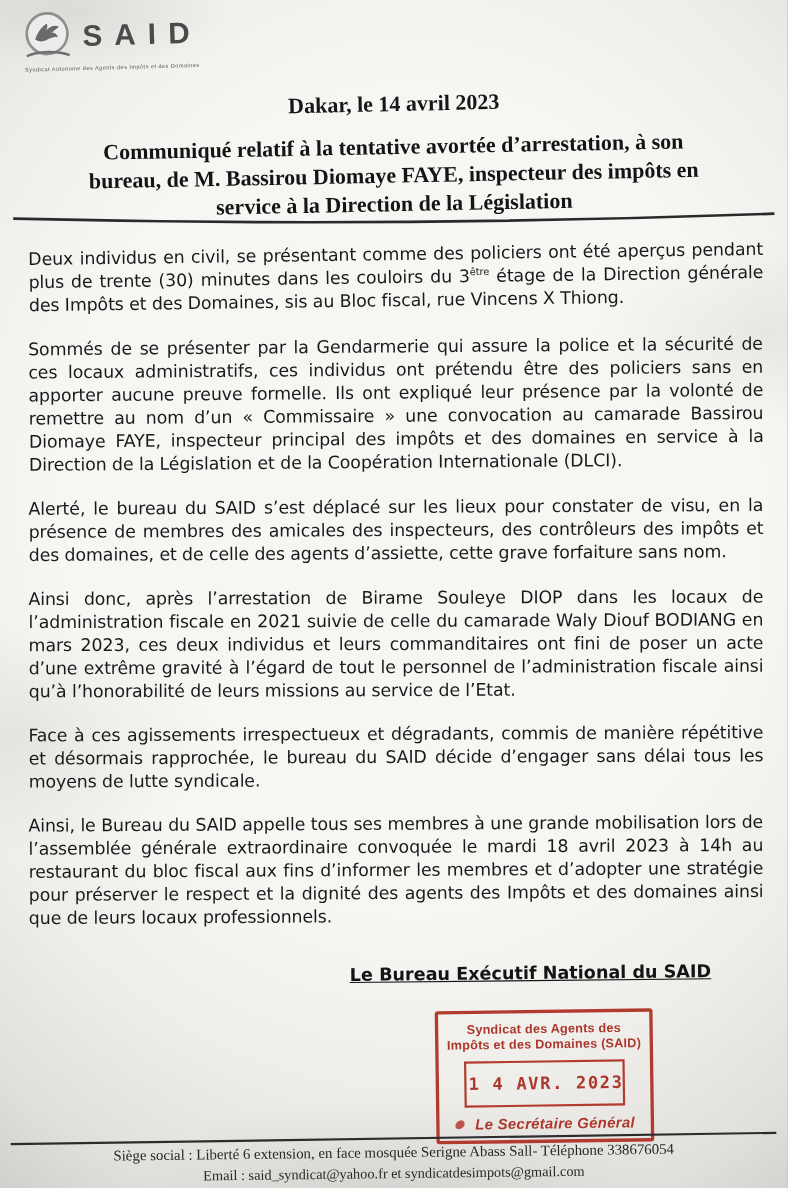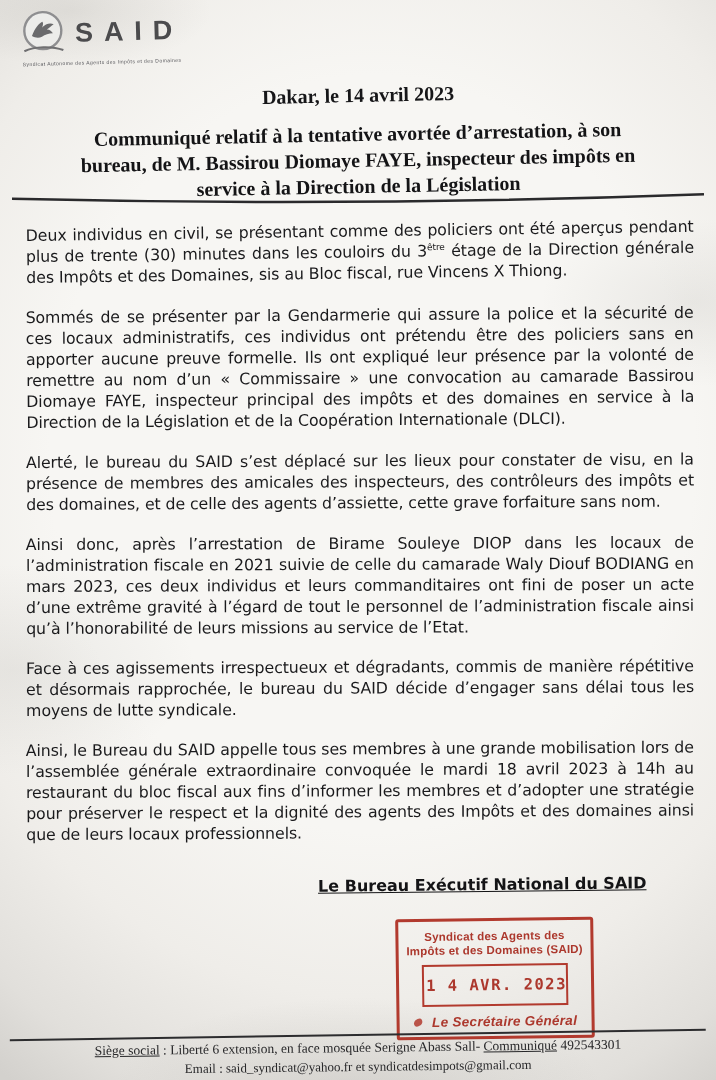--- a/index.html
+++ b/index.html
@@ -82,21 +82,21 @@
     border-radius:60% 40% 55% 45%;transform:rotate(-25deg);opacity:.85;
   }
   
   .footer{
     position:absolute;left:0;right:0;bottom:5px;text-align:center;
     font-family:"Liberation Serif",serif;color:#28282a;transform:rotate(-0.7deg);
   }
   .footer-rule{height:2px;background:#2c2c2e;margin:0 10px 4px;transform:rotate(-0.15deg)}
   .footer-line1{font-size:13.5px}
   .footer-line2{font-size:13px;margin-top:3px}
-  .u{text-decoration:underline}
+  .u{}
 </style>
 </head>
 <body>
 
 <div class="photo">
 
   <div class="masthead">
     <div class="logo-row">
       <svg width="46" height="48" viewBox="0 0 46 48">
         <circle cx="23" cy="21" r="18.5" fill="#ececea" stroke="#8e8e90" stroke-width="2.4"></circle>
@@ -138,18 +138,18 @@
     </div>
     <div class="stamp-bottom">
       <span class="stamp-mark"></span>
       <span>Le Secrétaire Général</span>
     </div>
   </div>
 
   <div class="footer">
     <div class="footer-rule"></div>
     <div class="footer-line1">
-      <span class="u">Siège social</span><span> : Liberté 6 extension, en face mosquée Serigne Abass Sall- </span><span class="u">Communiqué</span><span> 492543301</span>
+      <span class="u">Siège social</span><span> : Liberté 6 extension, en face mosquée Serigne Abass Sall- </span><span class="u">Téléphone</span><span> 338676054</span>
     </div>
     <div class="footer-line2">Email : said_syndicat@yahoo.fr et syndicatdesimpots@gmail.com</div>
   </div>
 
 </div>
 
 </body></html>

